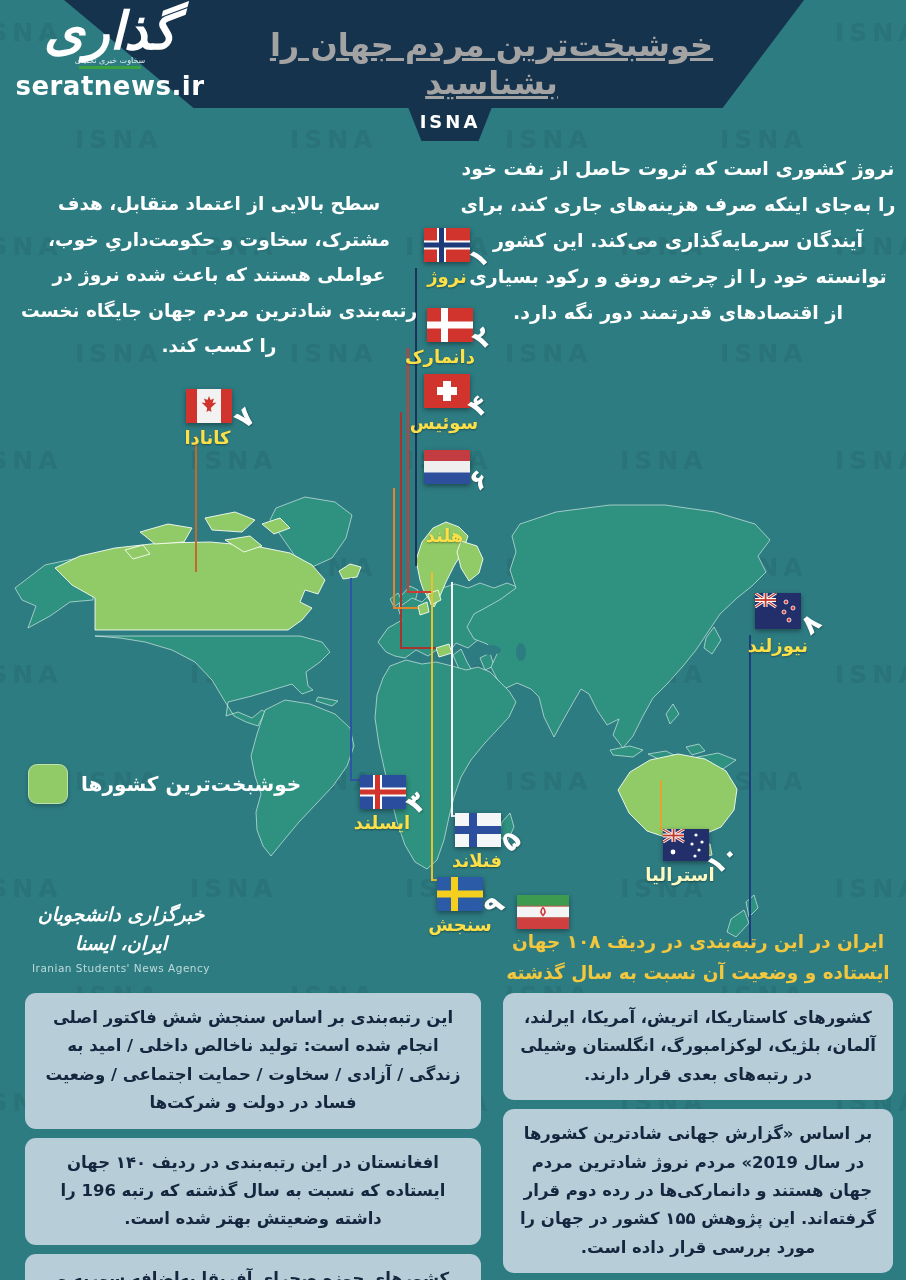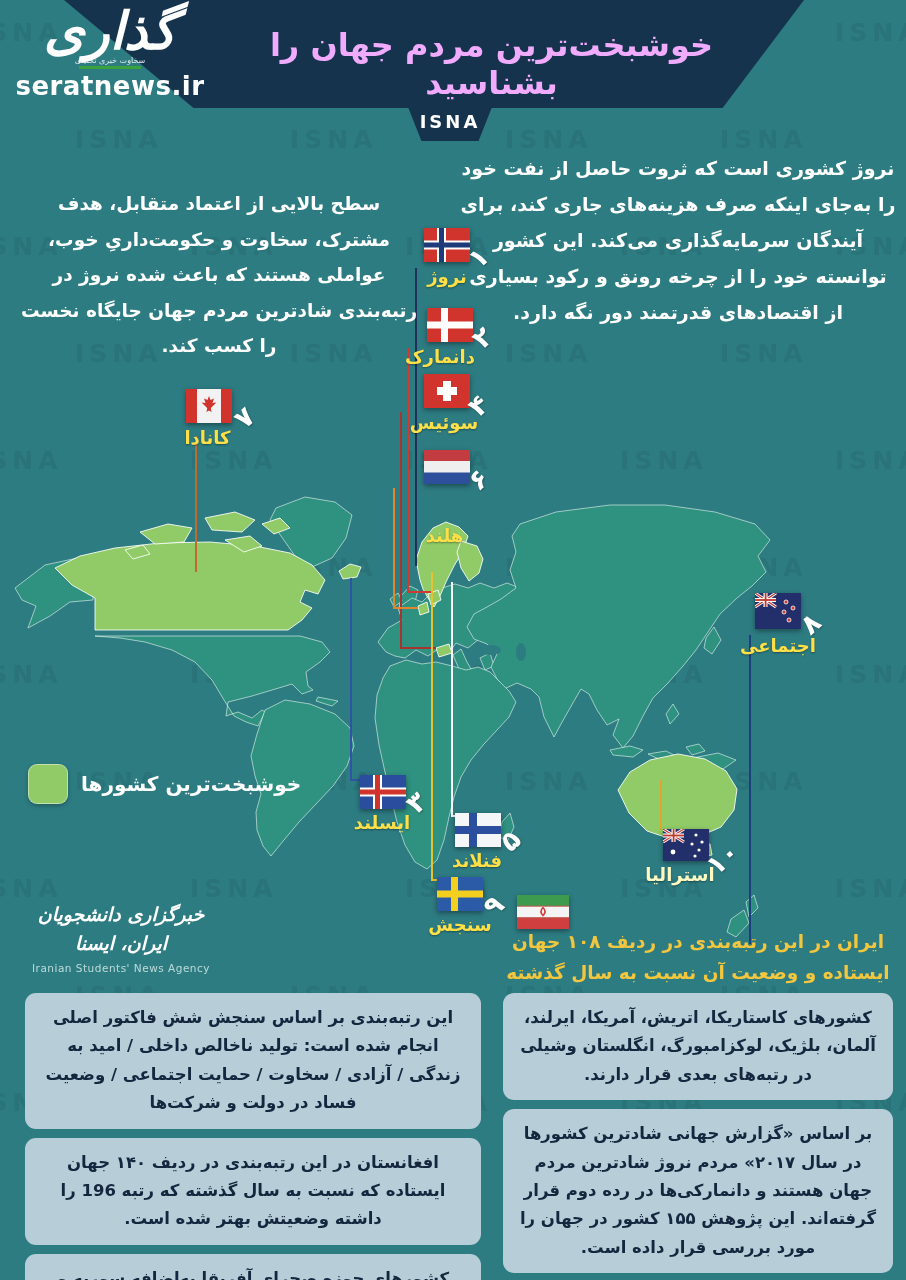--- a/index.html
+++ b/index.html
@@ -7,21 +7,21 @@
        background:#2d7c82;font-family:"DejaVu Sans",sans-serif;}
   .abs{position:absolute;}
   
   #watermarks{position:absolute;inset:0;z-index:5;pointer-events:none;overflow:hidden;}
   .wm{position:absolute;font-weight:bold;font-size:25px;letter-spacing:5px;
       color:rgba(8,42,48,.10);}
   
   #header-band{left:64px;top:0;width:740px;height:108px;background:#16334e;
       clip-path:polygon(0 0,100% 0,89% 100%,17.5% 100%);z-index:20;}
   #header-title{position:absolute;left:170px;right:55px;top:26px;text-align:center;
-      color:#f0abfc;font-weight:bold;font-size:32px;direction:rtl;}
+      color:#a3a3a3;font-weight:bold;font-size:32px;direction:rtl;text-decoration:underline;}
   #isna-tab{left:408px;top:107px;width:84px;height:34px;background:#16334e;
       clip-path:polygon(0 0,100% 0,84% 100%,16% 100%);z-index:21;
       color:#fff;font-weight:bold;font-size:18px;letter-spacing:3px;
       text-align:center;line-height:30px;}
   #logo{left:4px;top:2px;width:212px;z-index:30;text-align:center;color:#fff;}
   #logo-main{font-size:52px;font-weight:bold;font-style:italic;line-height:1.15;}
   #logo-caption{font-size:8px;opacity:.85;display:block;margin-top:-6px;}
   #logo-bar{width:62px;height:3px;background:#3aa13f;margin:1px auto 2px auto;}
   #logo-site{font-size:26px;font-weight:bold;letter-spacing:.5px;}
   
@@ -251,21 +251,21 @@
         <rect x="9.7" width="1.8" height="14" fill="#c0392b"></rect>
         <rect y="6.1" width="21" height="1.8" fill="#c0392b"></rect>
       </g>
       <circle cx="31" cy="9" r="2" fill="#cf3b33" stroke="#fff" stroke-width=".8"></circle>
       <circle cx="38" cy="15" r="2" fill="#cf3b33" stroke="#fff" stroke-width=".8"></circle>
       <circle cx="29" cy="19" r="2" fill="#cf3b33" stroke="#fff" stroke-width=".8"></circle>
       <circle cx="34" cy="27" r="2" fill="#cf3b33" stroke="#fff" stroke-width=".8"></circle>
     </svg>
 </div>
 <div class="rank" style="left:802px;top:608px;">۸</div>
-<div class="cname" style="left:738px;top:635px;width:80px;">اجتماعی</div>
+<div class="cname" style="left:738px;top:635px;width:80px;">نیوزلند</div>
 
 <div class="flag" style="left:360px;top:775px;">
   <svg width="46" height="34" viewBox="0 0 46 34">
       <rect width="46" height="34" fill="#2a4d9e"></rect>
       <rect x="13" width="9" height="34" fill="#fff"></rect>
       <rect y="12.5" width="46" height="9" fill="#fff"></rect>
       <rect x="15" width="5" height="34" fill="#d0342c"></rect>
       <rect y="14.5" width="46" height="5" fill="#d0342c"></rect>
     </svg>
 </div>
@@ -334,20 +334,20 @@
 <div id="iran-note" class="abs">ایران در این رتبه‌بندی در ردیف ۱۰۸ جهان ایستاده و وضعیت آن نسبت به سال گذشته سه پله بدتر شده است.</div>
 
 <div id="agency" class="abs">
   <div id="agency-fa">خبرگزاری دانشجویان ایران، ایسنا</div>
   <div id="agency-en">Iranian Students' News Agency</div>
 </div>
 
 <div id="notes" class="abs">
   <div id="notes-right-col" class="note-col">
     <div class="note">کشورهای کاستاریکا، اتریش، آمریکا، ایرلند، آلمان، بلژیک، لوکزامبورگ، انگلستان وشیلی در رتبه‌های بعدی قرار دارند.</div>
-    <div class="note">بر اساس «گزارش جهانی شادترین کشورها در سال ۲۰۱۷» مردم نروژ شادترین مردم جهان هستند و دانمارکی‌ها در رده دوم قرار گرفته‌اند. این پژوهش ۱۵۵ کشور در جهان را مورد بررسی قرار داده است.</div>
+    <div class="note">بر اساس «گزارش جهانی شادترین کشورها در سال 2019» مردم نروژ شادترین مردم جهان هستند و دانمارکی‌ها در رده دوم قرار گرفته‌اند. این پژوهش ۱۵۵ کشور در جهان را مورد بررسی قرار داده است.</div>
   </div>
   <div id="notes-left-col" class="note-col">
     <div class="note">این رتبه‌بندی بر اساس سنجش شش فاکتور اصلی انجام شده است: تولید ناخالص داخلی / امید به زندگی / آزادی / سخاوت / حمایت اجتماعی / وضعیت فساد در دولت و شرکت‌ها</div>
     <div class="note">افغانستان در این رتبه‌بندی در ردیف ۱۴۰ جهان ایستاده که نسبت به سال گذشته که رتبه 196 را داشته وضعیتش بهتر شده است.</div>
     <div class="note">کشورهای حوزه صحرای آفریقا به‌اضافه سوریه و یمن در این رتبه‌بندی در انتها قرار دارند و ناشادترین کشورها نام گرفته‌اند.</div>
   </div>
 </div>
 
 </body></html>

